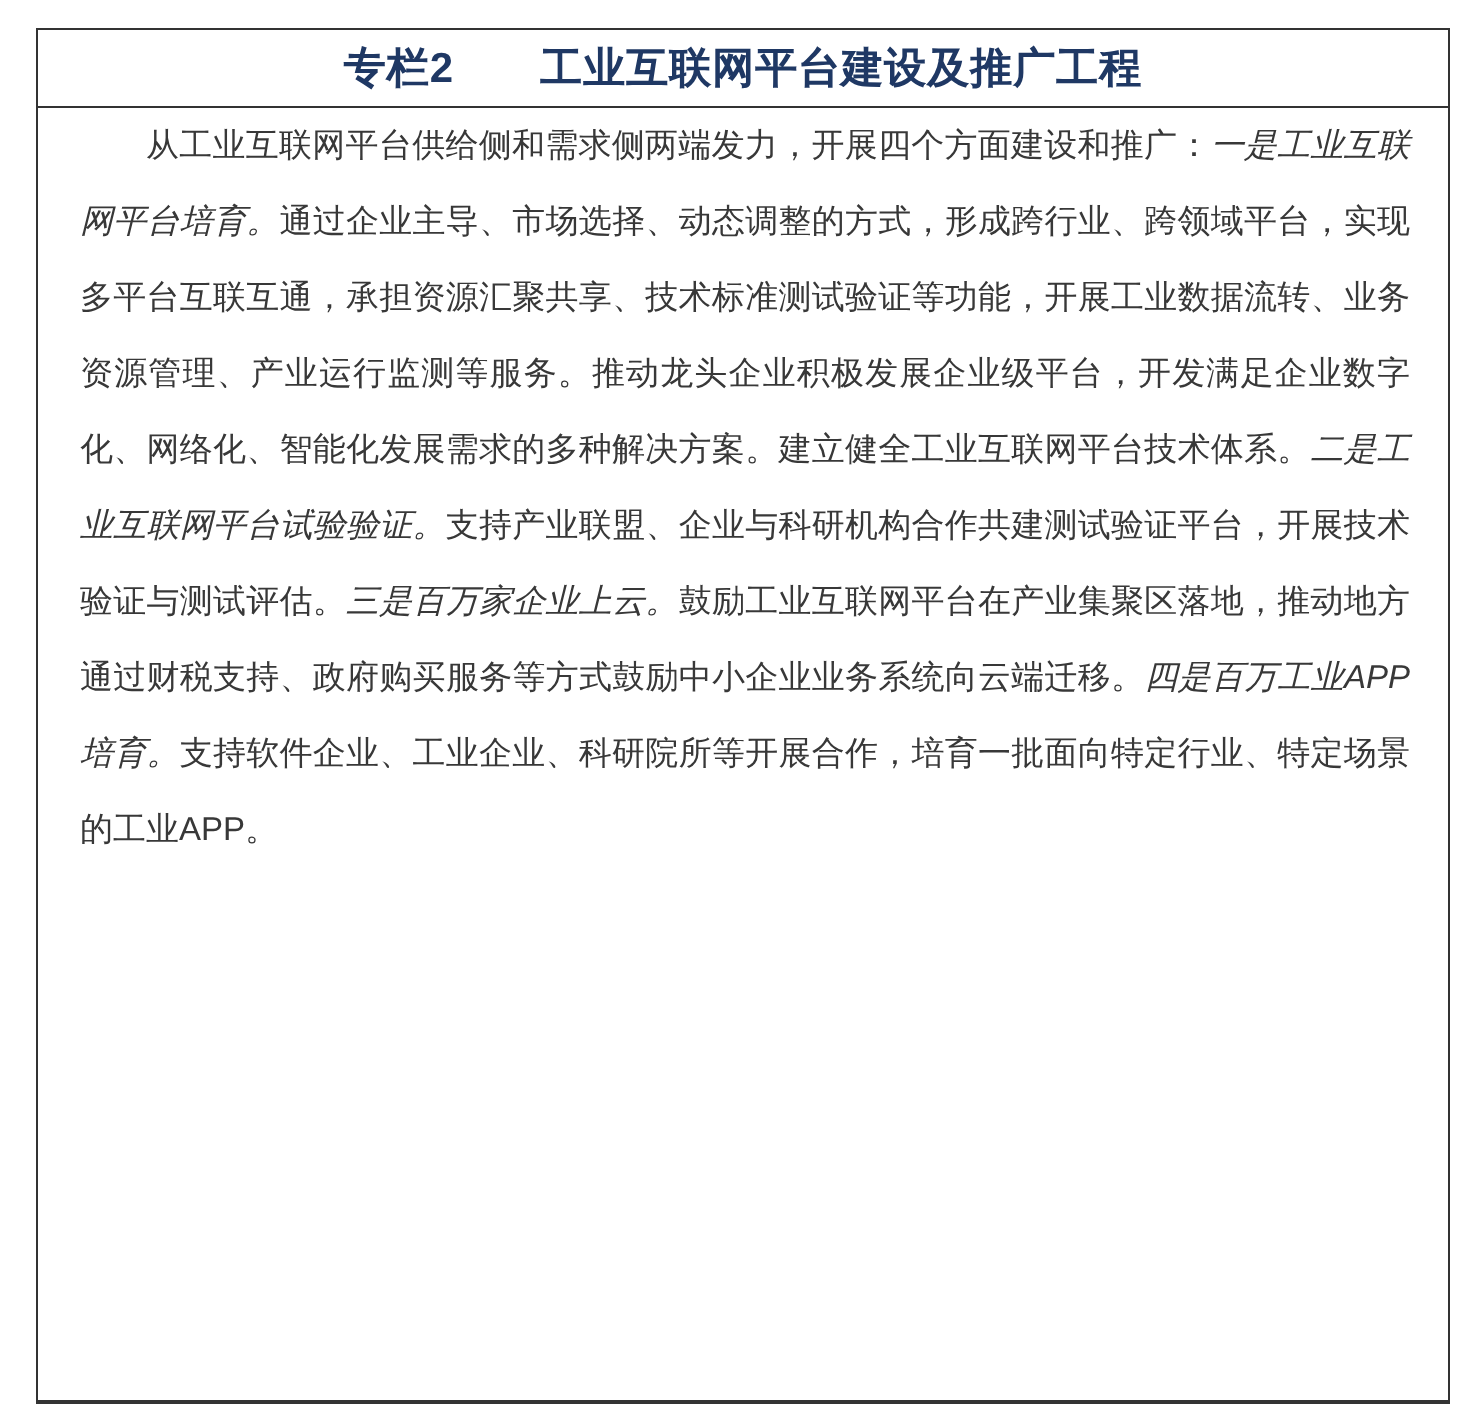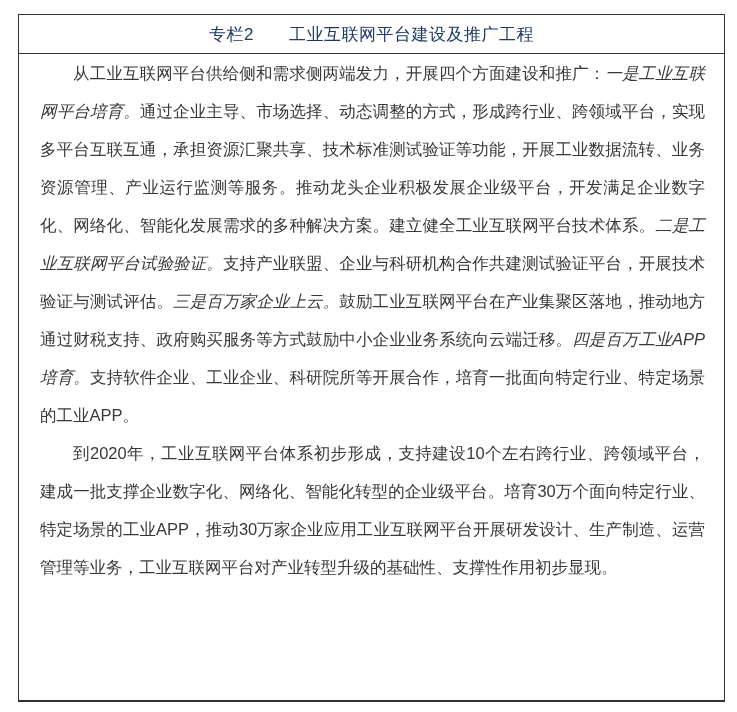--- a/index.html
+++ b/index.html
@@ -24,22 +24,22 @@
     border-bottom-width: 2px;
   }
   .panel-header {
     height: 38px;
     border-bottom: 1px solid var(--border, #333333);
     display: flex;
     align-items: center;
     justify-content: center;
   }
   .panel-title {
-    font-size: 17px;
-    font-weight: normal;
+    font-size: 21px;
+    font-weight: bold;
     color: var(--title, #1f3864);
     letter-spacing: 0.5px;
     white-space: pre;
   }
   .panel-body {
     box-sizing: border-box;
     height: 646px;
     padding: 0 19px 0 21px;
     font-size: 16.5px;
     line-height: 38px;
@@ -57,16 +57,15 @@
 </head>
 <body>
 
 <div class="page">
   <div class="panel">
     <div class="panel-header">
       <span class="panel-title">专栏2　　工业互联网平台建设及推广工程</span>
     </div>
     <div class="panel-body">
         <p class="para"><span class="seg">从工业互联网平台供给侧和需求侧两端发力，开展四个方面建设和推广：</span><span class="seg kai">一是工业互联网平台培育。</span><span class="seg">通过企业主导、市场选择、动态调整的方式，形成跨行业、跨领域平台，实现多平台互联互通，承担资源汇聚共享、技术标准测试验证等功能，开展工业数据流转、业务资源管理、产业运行监测等服务。推动龙头企业积极发展企业级平台，开发满足企业数字化、网络化、智能化发展需求的多种解决方案。建立健全工业互联网平台技术体系。</span><span class="seg kai">二是工业互联网平台试验验证。</span><span class="seg">支持产业联盟、企业与科研机构合作共建测试验证平台，开展技术验证与测试评估。</span><span class="seg kai">三是百万家企业上云。</span><span class="seg">鼓励工业互联网平台在产业集聚区落地，推动地方通过财税支持、政府购买服务等方式鼓励中小企业业务系统向云端迁移。</span><span class="seg kai">四是百万工业APP培育。</span><span class="seg">支持软件企业、工业企业、科研院所等开展合作，培育一批面向特定行业、特定场景的工业APP。</span></p>
-        <p class="para"><span class="seg">到2020年，工业互联网平台体系初步形成，支持建设10个左右跨行业、跨领域平台，建成一批支撑企业数字化、网络化、智能化转型的企业级平台。培育30万个面向特定行业、特定场景的工业APP，推动30万家企业应用工业互联网平台开展研发设计、生产制造、运营管理等业务，工业互联网平台对产业转型升级的基础性、支撑性作用初步显现。</span></p>
       </div>
   </div>
 </div>
 
 </body></html>

